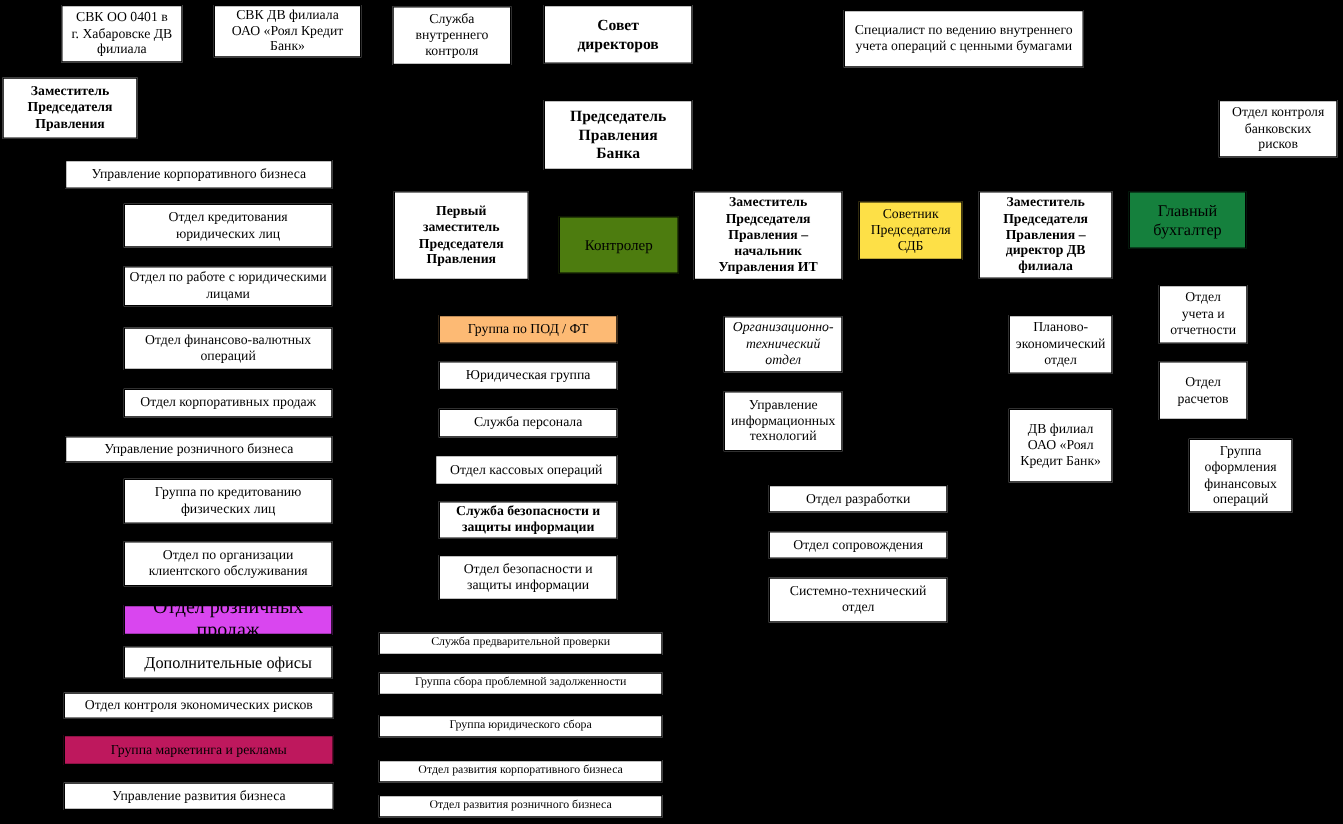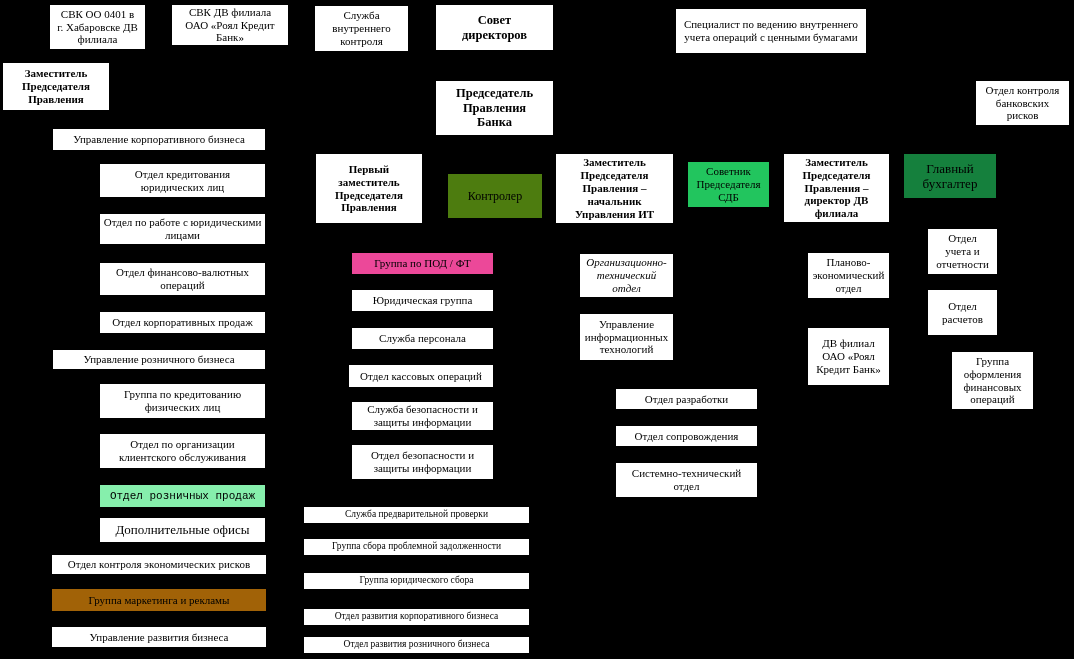--- a/index.html
+++ b/index.html
@@ -63,21 +63,21 @@
     <div class="node bold" style="left: 315px; top: 153px; width: 108px; height: 71px; font-size: 11px; background: rgb(255, 255, 255); border-color: rgb(0, 0, 0); color: rgb(0, 0, 0);">Первый
 заместитель
 Председателя
 Правления</div>
     <div class="node" style="left: 447px; top: 173px; width: 96px; height: 46px; font-size: 12px; background: #4d7c0f; border-color: rgb(0, 0, 0); color: rgb(0, 0, 0);">Контролер</div>
     <div class="node bold" style="left: 555px; top: 153px; width: 119px; height: 71px; font-size: 11px; background: rgb(255, 255, 255); border-color: rgb(0, 0, 0); color: rgb(0, 0, 0);">Заместитель
 Председателя
 Правления –
 начальник
 Управления ИТ</div>
-    <div class="node" style="left: 687px; top: 161px; width: 83px; height: 47px; font-size: 11px; background: #22c55e; border-color: rgb(0, 0, 0); color: rgb(0, 0, 0);">Советник
+    <div class="node" style="left: 687px; top: 161px; width: 83px; height: 47px; font-size: 11px; background: #fde047; border-color: rgb(0, 0, 0); color: rgb(0, 0, 0);">Советник
 Председателя
 СДБ</div>
     <div class="node bold" style="left: 783px; top: 153px; width: 107px; height: 70px; font-size: 11px; background: rgb(255, 255, 255); border-color: rgb(0, 0, 0); color: rgb(0, 0, 0);">Заместитель
 Председателя
 Правления –
 директор ДВ
 филиала</div>
     <div class="node" style="left: 903px; top: 153px; width: 94px; height: 46px; font-size: 13px; background: #15803d; border-color: rgb(0, 0, 0); color: rgb(0, 0, 0); font-family: Liberation Serif, serif;">Главный
 бухгалтер</div>
     <div class="node" style="left: 99px; top: 163px; width: 167px; height: 35px; font-size: 11px; background: rgb(255, 255, 255); border-color: rgb(0, 0, 0); color: rgb(0, 0, 0);">Отдел кредитования
@@ -85,30 +85,30 @@
     <div class="node" style="left: 99px; top: 213px; width: 167px; height: 32px; font-size: 11px; background: rgb(255, 255, 255); border-color: rgb(0, 0, 0); color: rgb(0, 0, 0);">Отдел  по работе с юридическими
 лицами</div>
     <div class="node" style="left: 99px; top: 262px; width: 167px; height: 34px; font-size: 11px; background: rgb(255, 255, 255); border-color: rgb(0, 0, 0); color: rgb(0, 0, 0);">Отдел финансово-валютных
 операций</div>
     <div class="node" style="left: 99px; top: 311px; width: 167px; height: 23px; font-size: 11px; background: rgb(255, 255, 255); border-color: rgb(0, 0, 0); color: rgb(0, 0, 0);">Отдел корпоративных продаж</div>
     <div class="node" style="left: 52px; top: 349px; width: 214px; height: 21px; font-size: 11px; background: rgb(255, 255, 255); border-color: rgb(0, 0, 0); color: rgb(0, 0, 0);">Управление розничного бизнеса</div>
     <div class="node" style="left: 99px; top: 383px; width: 167px; height: 36px; font-size: 11px; background: rgb(255, 255, 255); border-color: rgb(0, 0, 0); color: rgb(0, 0, 0);">Группа по кредитованию
 физических лиц</div>
     <div class="node" style="left: 99px; top: 433px; width: 167px; height: 36px; font-size: 11px; background: rgb(255, 255, 255); border-color: rgb(0, 0, 0); color: rgb(0, 0, 0);">Отдел по организации
 клиентского обслуживания</div>
-    <div class="node" style="left: 99px; top: 484px; width: 167px; height: 24px; font-size: 11px; background: #86efac; border-color: rgb(0, 0, 0); color: rgb(0, 0, 0); font-family: Liberation Mono, monospace;">Отдел розничных продаж</div>
+    <div class="node" style="left: 99px; top: 484px; width: 167px; height: 24px; font-size: 16px; background: #d946ef; border-color: rgb(0, 0, 0); color: rgb(0, 0, 0);">Отдел розничных продаж</div>
     <div class="node" style="left: 99px; top: 517px; width: 167px; height: 26px; font-size: 13px; background: rgb(255, 255, 255); border-color: rgb(0, 0, 0); color: rgb(0, 0, 0);">Дополнительные офисы</div>
     <div class="node" style="left: 51px; top: 554px; width: 216px; height: 21px; font-size: 11px; background: rgb(255, 255, 255); border-color: rgb(0, 0, 0); color: rgb(0, 0, 0);">Отдел контроля экономических рисков</div>
-    <div class="node" style="left: 51px; top: 588px; width: 216px; height: 24px; font-size: 11px; background: #a16207; border-color: rgb(0, 0, 0); color: rgb(0, 0, 0);">Группа маркетинга и рекламы</div>
+    <div class="node" style="left: 51px; top: 588px; width: 216px; height: 24px; font-size: 11px; background: #be185d; border-color: rgb(0, 0, 0); color: rgb(0, 0, 0);">Группа маркетинга и рекламы</div>
     <div class="node" style="left: 51px; top: 626px; width: 216px; height: 22px; font-size: 11px; background: rgb(255, 255, 255); border-color: rgb(0, 0, 0); color: rgb(0, 0, 0);">Управление развития бизнеса</div>
-    <div class="node" style="left: 351px; top: 252px; width: 143px; height: 23px; font-size: 11px; background: #ec4899; border-color: rgb(0, 0, 0); color: rgb(0, 0, 0);">Группа по ПОД / ФТ</div>
+    <div class="node" style="left: 351px; top: 252px; width: 143px; height: 23px; font-size: 11px; background: #fdba74; border-color: rgb(0, 0, 0); color: rgb(0, 0, 0);">Группа по ПОД / ФТ</div>
     <div class="node" style="left: 351px; top: 289px; width: 143px; height: 23px; font-size: 11px; background: rgb(255, 255, 255); border-color: rgb(0, 0, 0); color: rgb(0, 0, 0);">Юридическая группа</div>
     <div class="node" style="left: 351px; top: 327px; width: 143px; height: 23px; font-size: 11px; background: rgb(255, 255, 255); border-color: rgb(0, 0, 0); color: rgb(0, 0, 0);">Служба персонала</div>
     <div class="node" style="left: 348px; top: 364px; width: 146px; height: 24px; font-size: 11px; background: rgb(255, 255, 255); border-color: rgb(0, 0, 0); color: rgb(0, 0, 0);">Отдел кассовых операций</div>
-    <div class="node" style="left: 351px; top: 401px; width: 143px; height: 30px; font-size: 11px; background: rgb(255, 255, 255); border-color: rgb(0, 0, 0); color: rgb(0, 0, 0);">Служба безопасности и
+    <div class="node" style="left: 351px; top: 401px; width: 143px; height: 30px; font-size: 11px; background: rgb(255, 255, 255); border-color: rgb(0, 0, 0); color: rgb(0, 0, 0); font-weight: bold;">Служба безопасности и
 защиты информации</div>
     <div class="node" style="left: 351px; top: 444px; width: 143px; height: 36px; font-size: 11px; background: rgb(255, 255, 255); border-color: rgb(0, 0, 0); color: rgb(0, 0, 0);">Отдел безопасности и
 защиты информации</div>
     <div class="node" style="left: 579px; top: 253px; width: 95px; height: 45px; font-size: 11px; background: rgb(255, 255, 255); border-color: rgb(0, 0, 0); color: rgb(0, 0, 0); font-style: italic;">Организационно-
 технический
 отдел</div>
     <div class="node" style="left: 579px; top: 313px; width: 95px; height: 48px; font-size: 11px; background: rgb(255, 255, 255); border-color: rgb(0, 0, 0); color: rgb(0, 0, 0);">Управление
 информационных
 технологий</div>
     <div class="node" style="left: 615px; top: 388px; width: 143px; height: 22px; font-size: 11px; background: rgb(255, 255, 255); border-color: rgb(0, 0, 0); color: rgb(0, 0, 0);">Отдел разработки</div>

